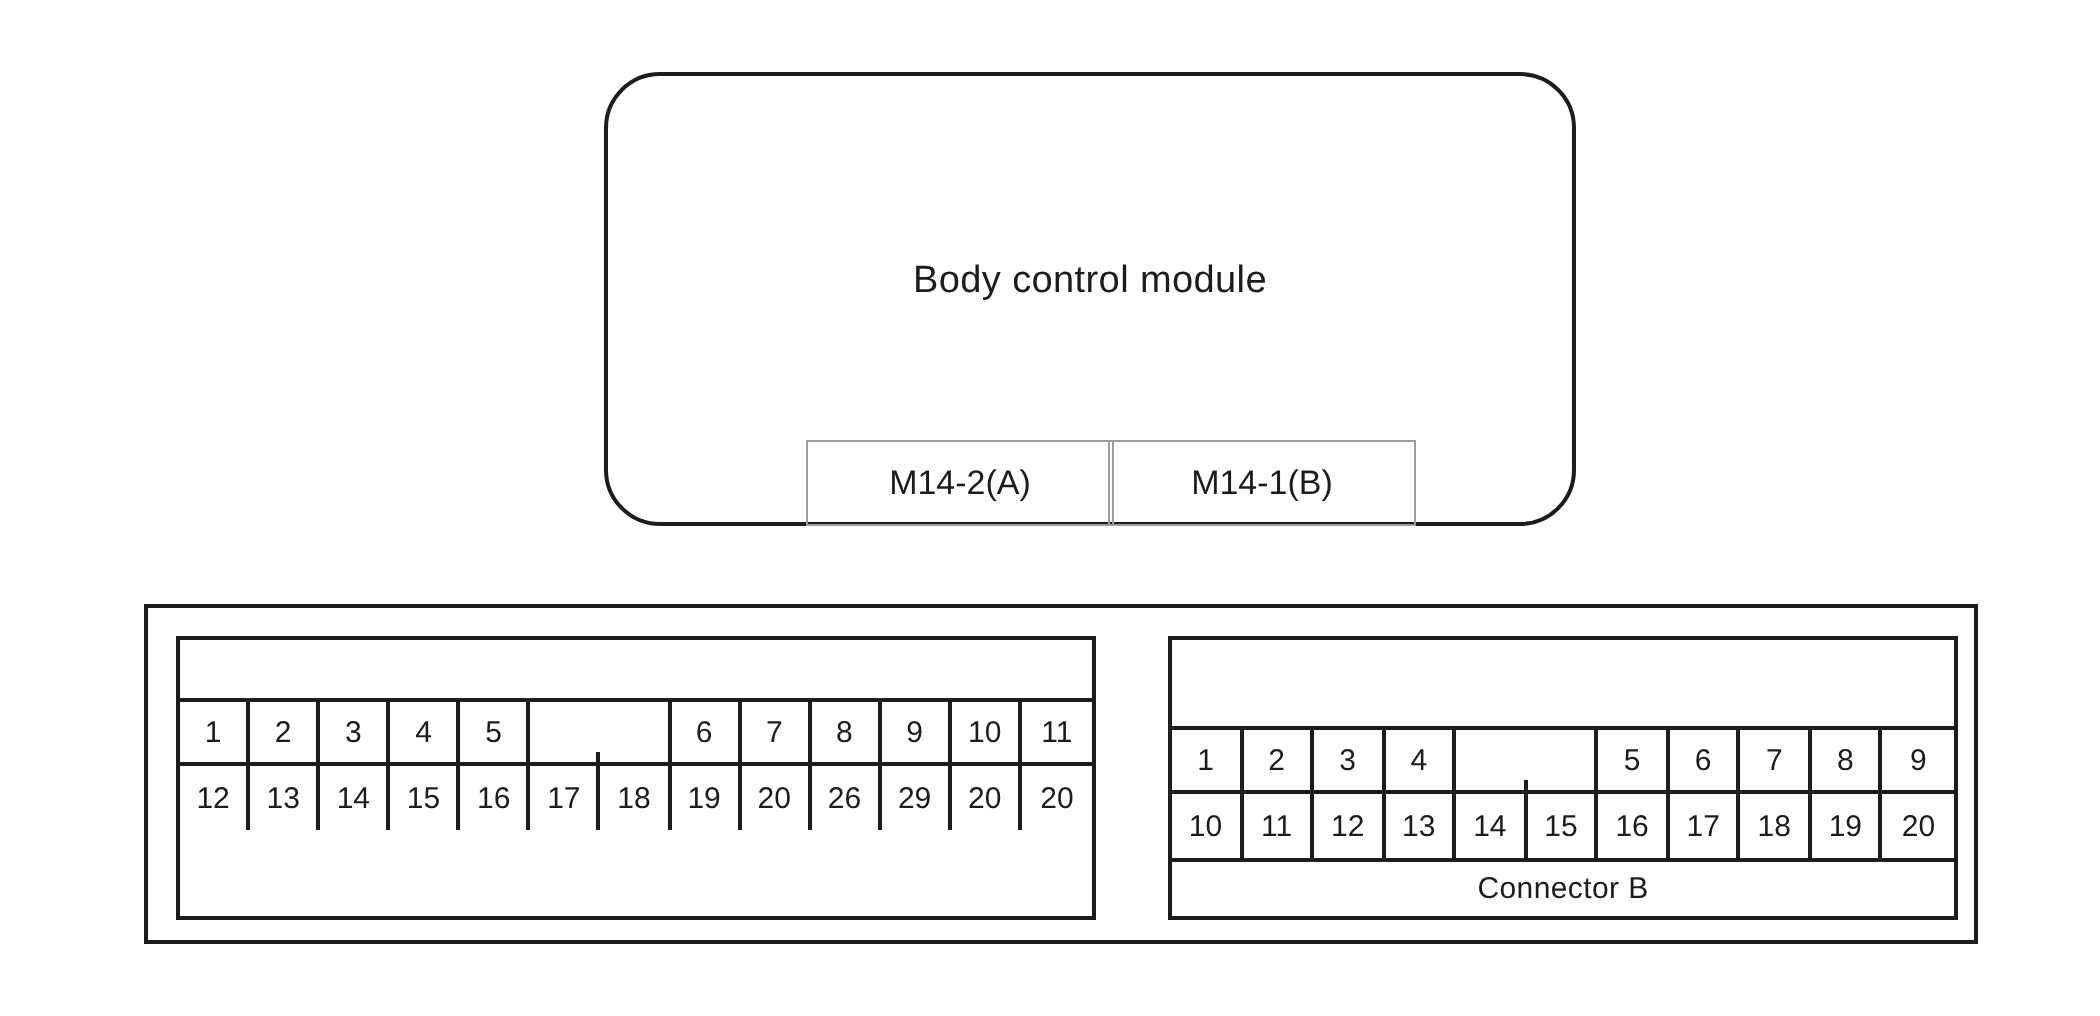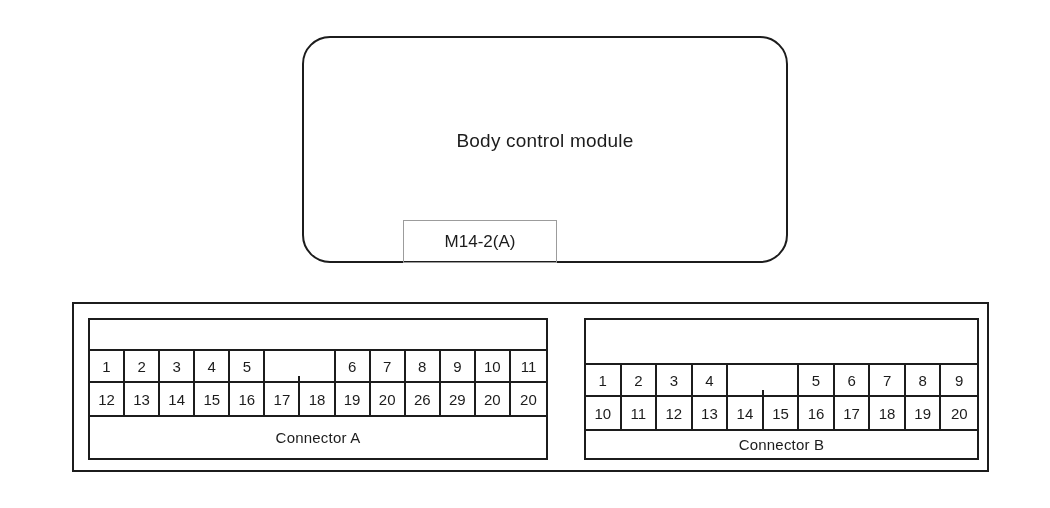--- a/index.html
+++ b/index.html
@@ -118,20 +118,21 @@
 </head>
 <body>
 
 <div id="stage">
 
   <div class="bcm">
     <div class="bcm-title">Body control module</div>
   </div>
 
   <div class="tag" id="tag-a">M14-2(A)</div>
+  <div class="tag" id="tag-b">M14-1(B)</div>
 
   <div class="panel">
 
     <div class="connector" id="connector-a">
       <div class="header-strip"></div>
       <div class="pin-grid" style="grid-template-columns: repeat(13, 1fr);">
           <div class="pin-cell top">1</div>
           <div class="pin-cell top">2</div>
           <div class="pin-cell top">3</div>
           <div class="pin-cell top">4</div>
@@ -150,21 +151,20 @@
           <div class="pin-cell bottom">16</div>
           <div class="pin-cell bottom">17</div>
           <div class="pin-cell bottom">18</div>
           <div class="pin-cell bottom">19</div>
           <div class="pin-cell bottom">20</div>
           <div class="pin-cell bottom">26</div>
           <div class="pin-cell bottom">29</div>
           <div class="pin-cell bottom">20</div>
           <div class="pin-cell bottom row-last">20</div>
         </div>
-      <div class="connector-label">Connector A</div>
     </div>
 
     <div class="connector" id="connector-b">
       <div class="header-strip"></div>
       <div class="pin-grid" style="grid-template-columns: repeat(11, 1fr);">
           <div class="pin-cell top">1</div>
           <div class="pin-cell top">2</div>
           <div class="pin-cell top">3</div>
           <div class="pin-cell top">4</div>
           <div class="pin-cell top key-cell" style="grid-column: span 2;"></div>

